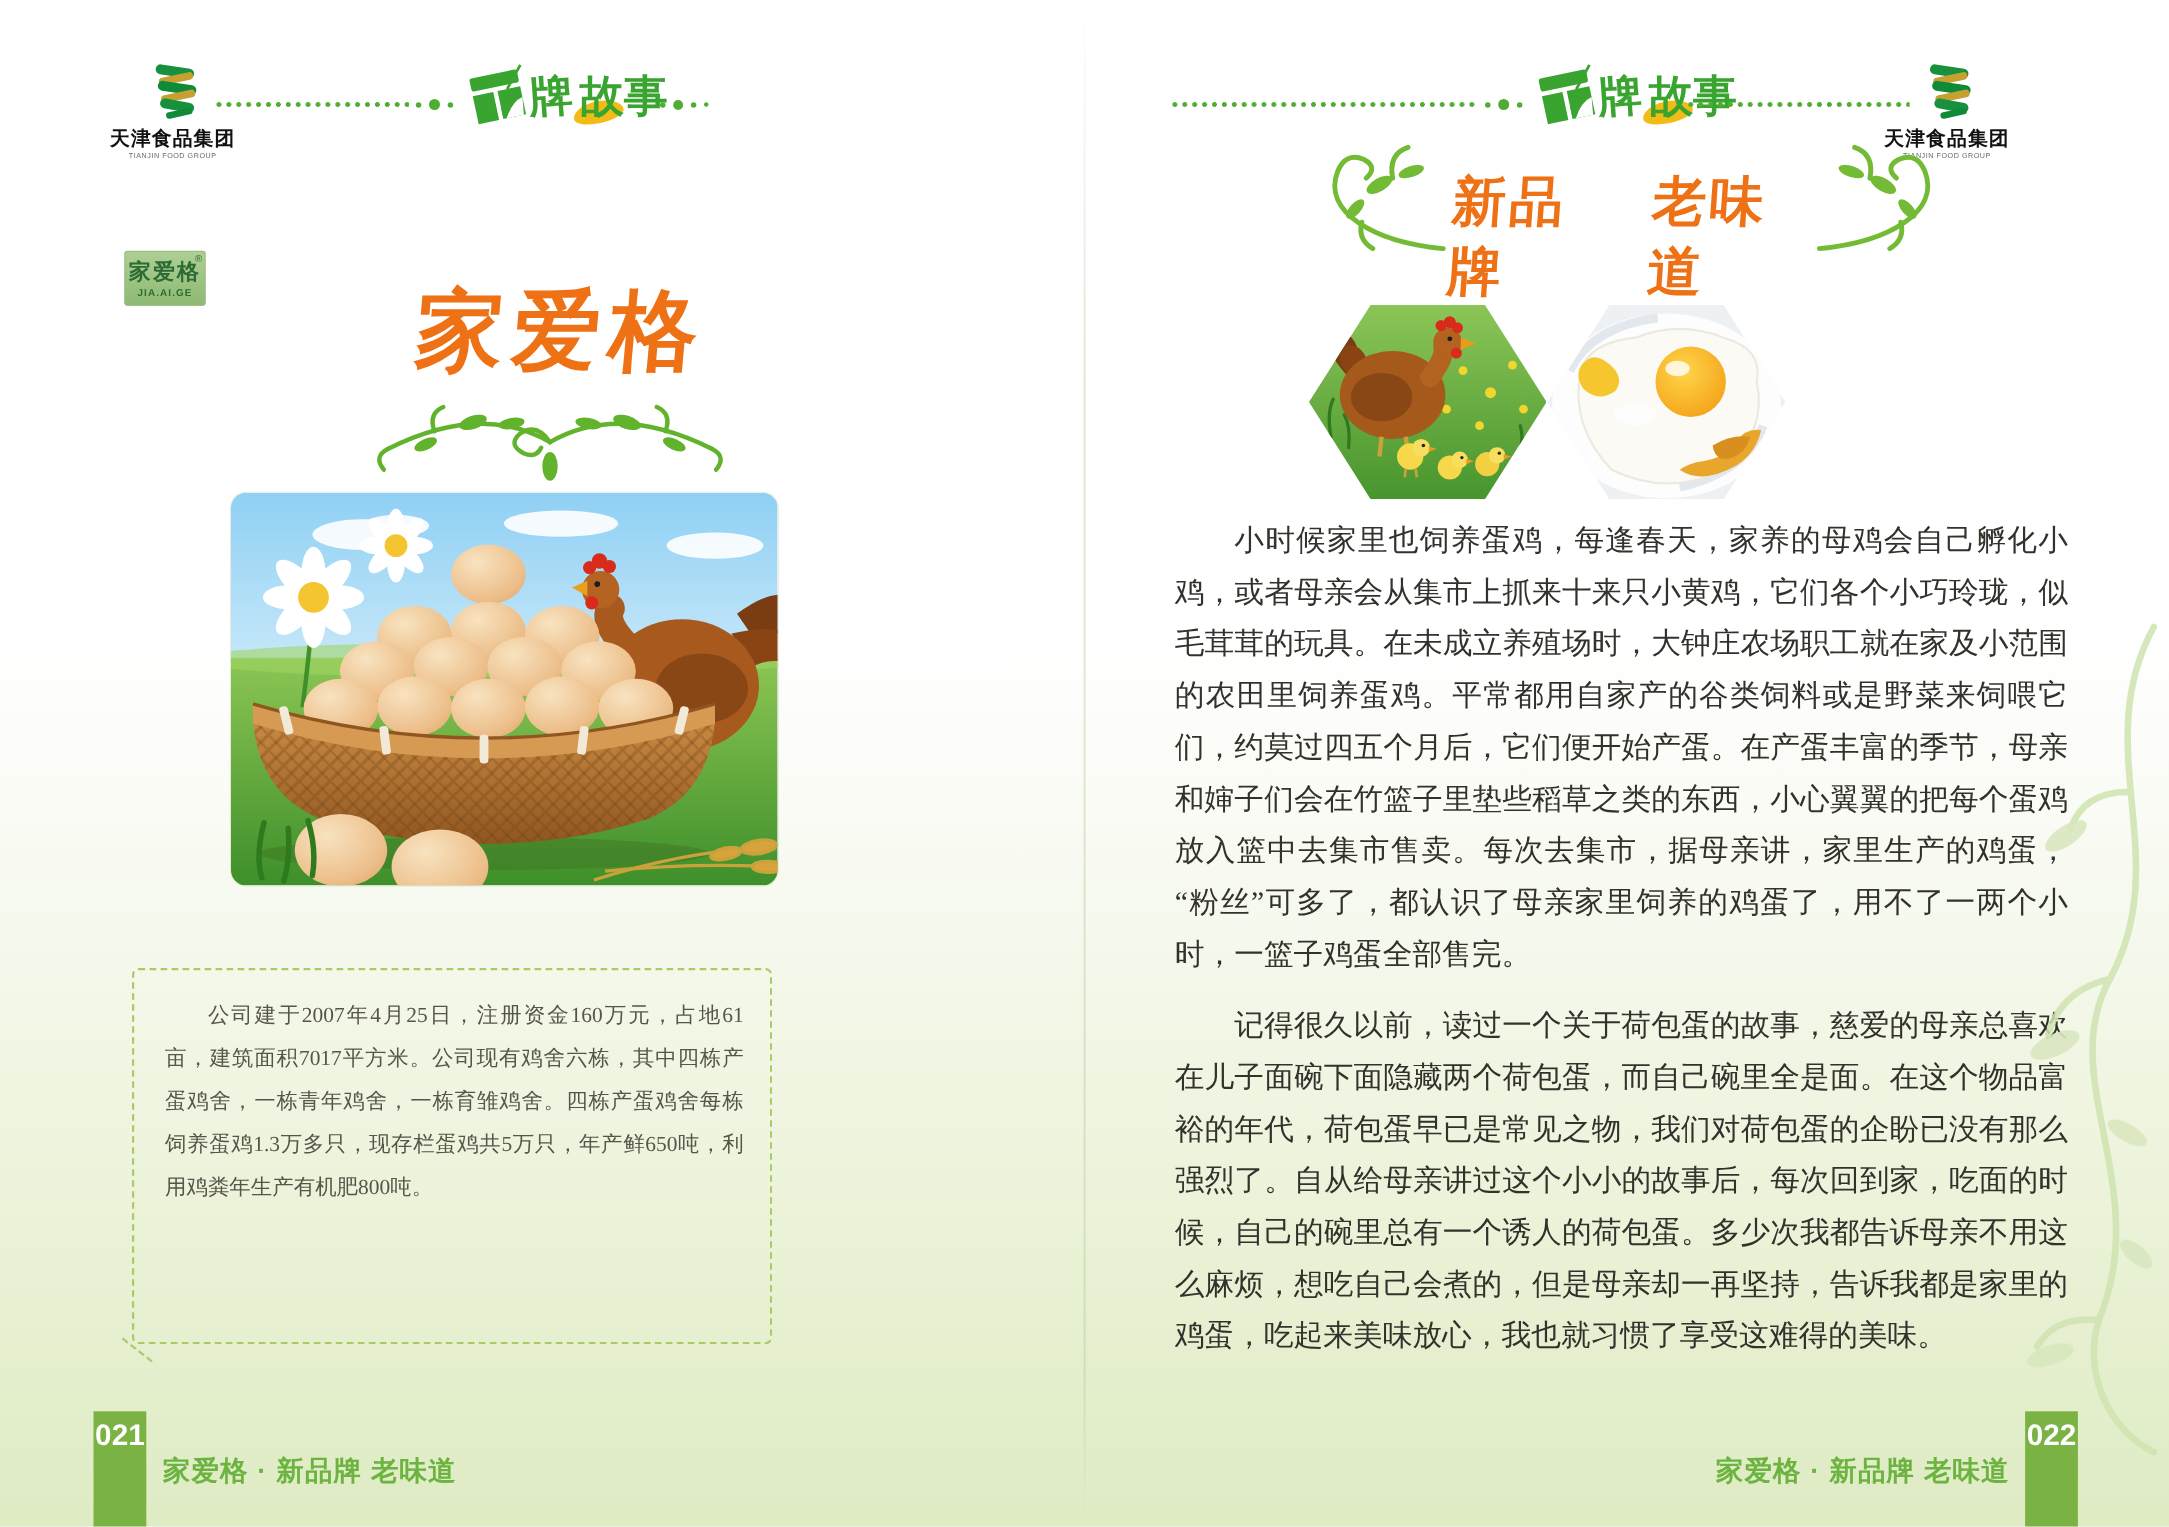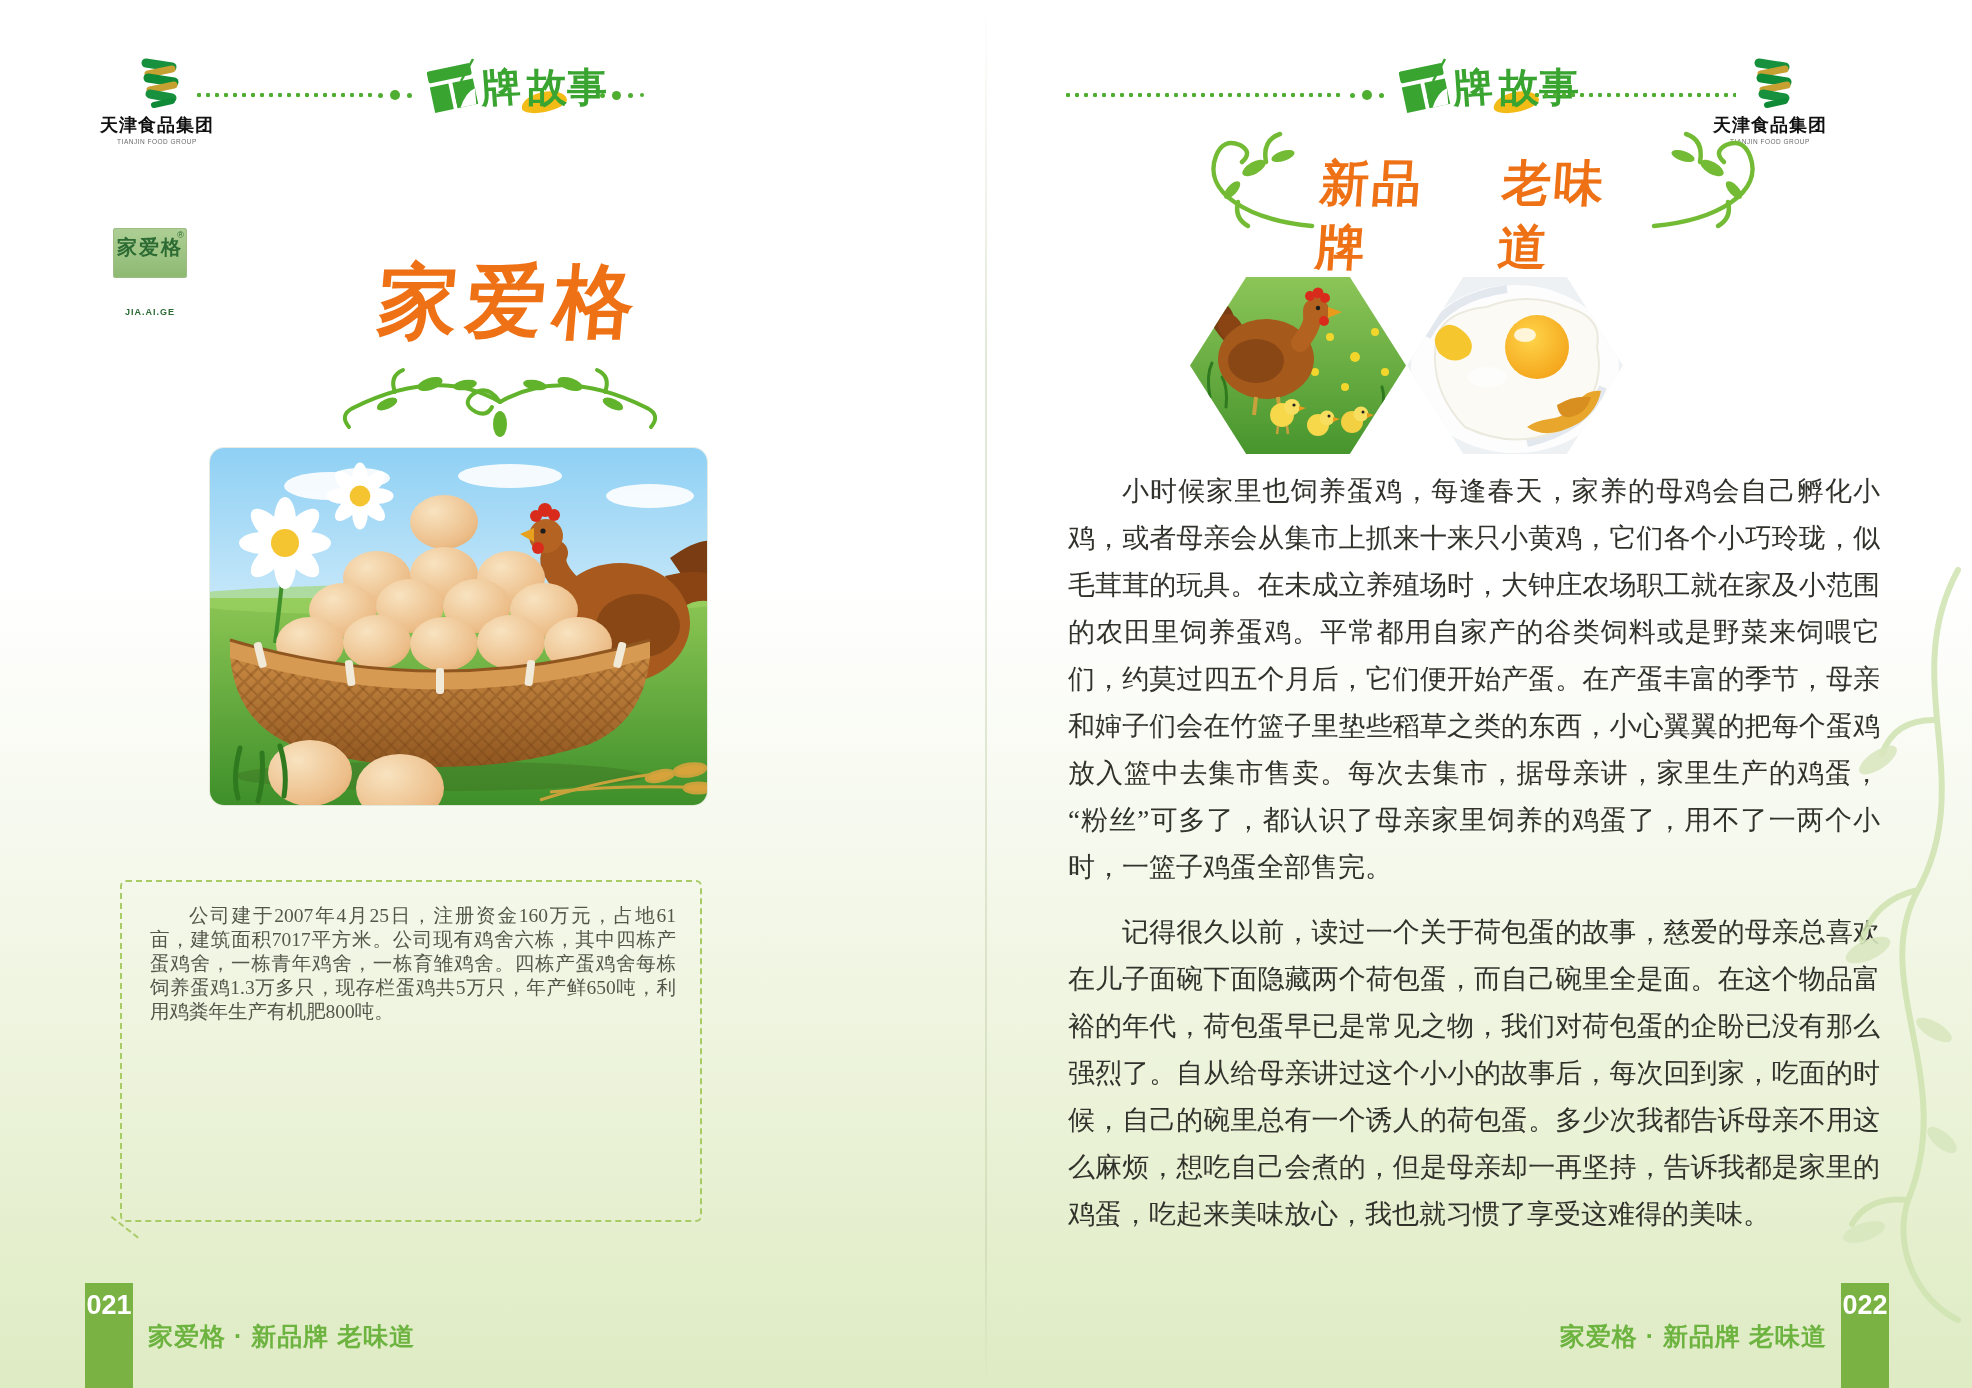--- a/index.html
+++ b/index.html
@@ -19,29 +19,29 @@
   .story-logo{position:absolute;display:flex;align-items:center;height:64px;}
   .story-logo .ch{font-family:"Liberation Serif",serif;font-weight:bold;color:#3aa431;font-size:40px;line-height:1;transform:rotate(-4deg);}
   .story-logo .gs{position:relative;margin-left:6px;}
   .story-logo .leaf{position:absolute;left:-6px;bottom:-4px;width:46px;height:20px;background:#f2b70a;border-radius:50% 50% 50% 50%/60% 60% 40% 40%;transform:rotate(-12deg);opacity:.95;}
   .story-logo .gs .ch{position:relative;}
 
   
   .badge{position:absolute;left:113px;top:228px;width:74px;height:50px;border-radius:3px;
     background:linear-gradient(180deg,#aecf95 0%,#8db972 100%);text-align:center;box-shadow:0 0 0 1px #9dbd85 inset;}
   .badge .bn{font-family:"Liberation Serif",serif;font-weight:bold;font-size:20px;color:#2c6b33;letter-spacing:2px;margin-top:6px;}
-  .badge .bp{font-size:9px;color:#2c6b33;font-weight:bold;letter-spacing:1px;margin-top:46px;}
+  .badge .bp{font-size:9px;color:#2c6b33;font-weight:bold;letter-spacing:1px;}
   .badge .reg{position:absolute;right:3px;top:2px;font-size:9px;color:#2c6b33;}
   .lp-title{position:absolute;left:355px;top:252px;width:310px;text-align:center;
     font-family:"Liberation Serif",serif;font-weight:bold;font-size:80px;line-height:100px;color:#ee7115;
     letter-spacing:8px;transform:skewX(-5deg);}
   .ornament{position:absolute;left:335px;top:362px;}
   .photo{position:absolute;left:210px;top:448px;width:497px;height:357px;border-radius:14px;overflow:hidden;box-shadow:0 0 0 1px rgba(160,180,140,.25);}
   .infobox{position:absolute;left:120px;top:880px;width:582px;height:342px;border:2px dashed #a9cb66;border-radius:6px;box-sizing:border-box;padding:22px 24px 0 28px;}
-  .infobox p{margin:0;font-family:"Liberation Serif",serif;font-size:19.5px;line-height:24px;color:#55564a;text-align:justify;text-indent:2em;}
+  .infobox p{margin:0;font-family:"Liberation Serif",serif;font-size:19.5px;line-height:39px;color:#55564a;text-align:justify;text-indent:2em;}
   .corner-dash{position:absolute;left:112px;top:1216px;width:34px;height:0;border-top:2px dashed #a9cb66;transform:rotate(38deg);transform-origin:left top;}
 
   
   .rp-title{position:absolute;left:1318px;top:152px;width:330px;display:flex;justify-content:center;gap:34px;
     font-family:"Liberation Serif",serif;font-weight:bold;font-size:49px;line-height:64px;color:#ee7115;letter-spacing:3px;transform:skewX(-4deg);}
   .flourish{position:absolute;}
   .hex{position:absolute;width:216px;height:177px;clip-path:polygon(26% 0,74% 0,100% 50%,74% 100%,26% 100%,0 50%);overflow:hidden;}
   .rp-text{position:absolute;left:1068px;top:468px;width:812px;}
   .rp-text p{margin:0 0 18px 0;font-family:"Liberation Serif",serif;font-size:27px;line-height:47px;color:#32322c;text-align:justify;text-indent:2em;}
 

